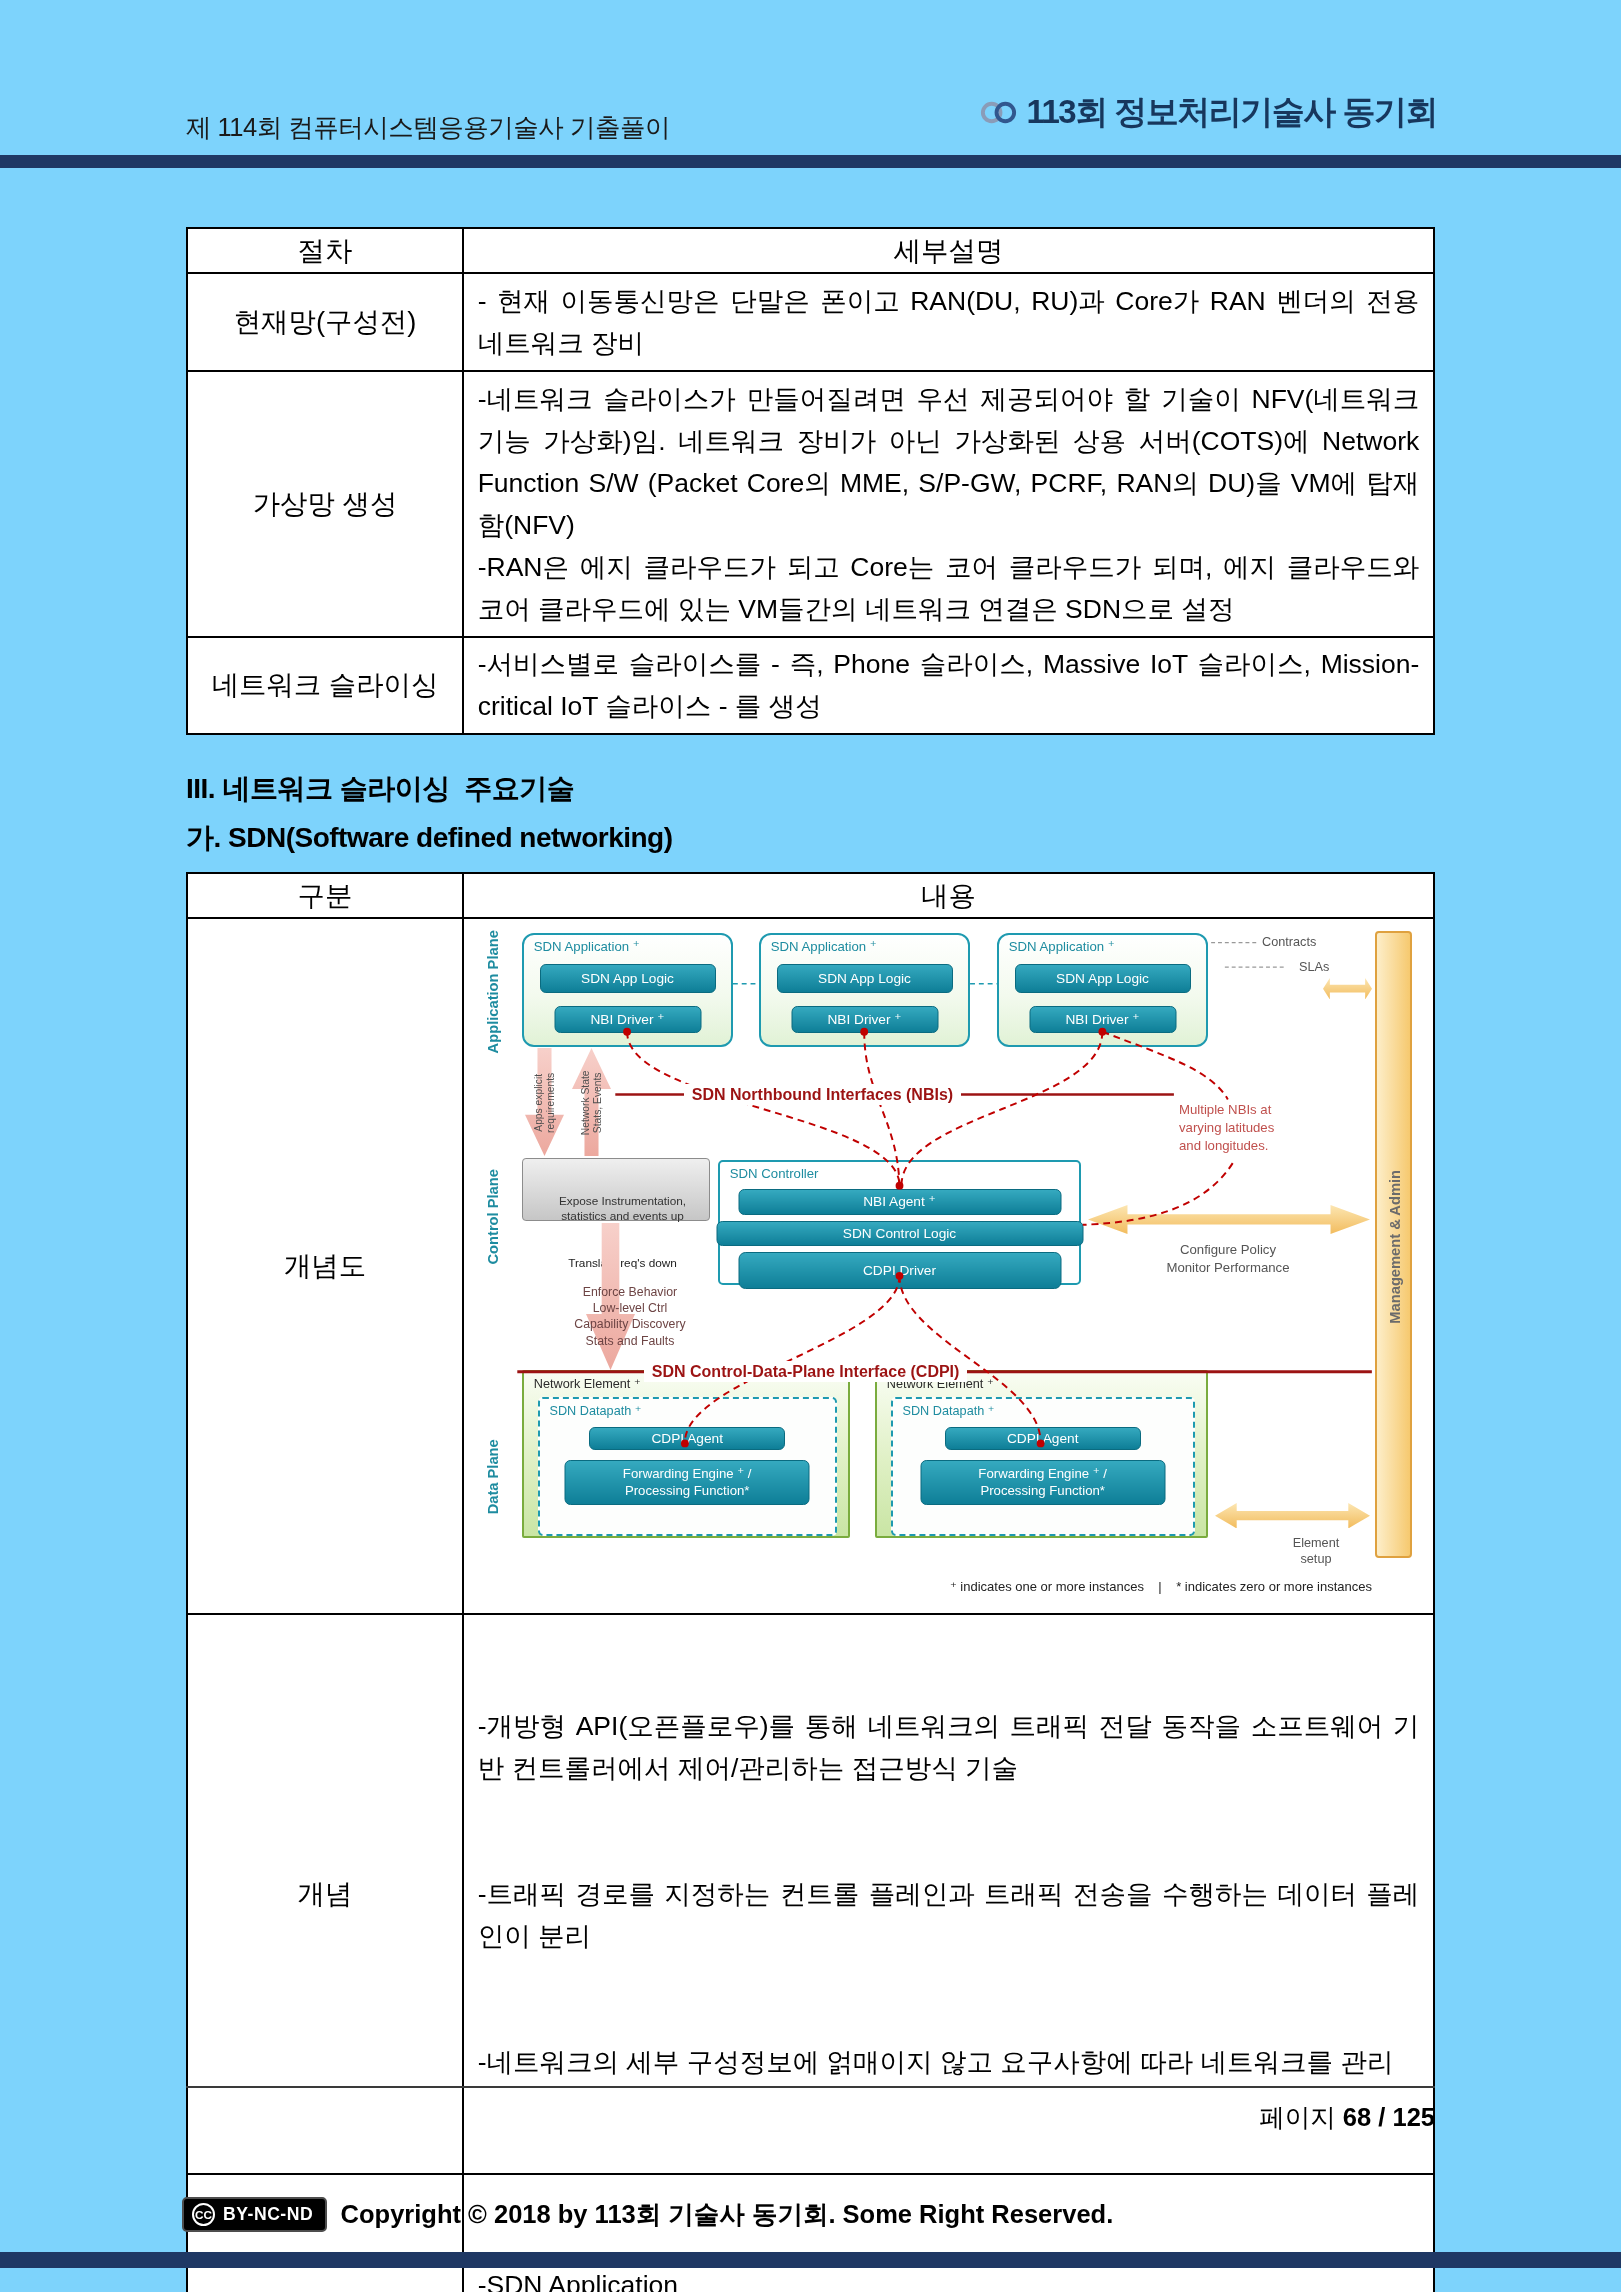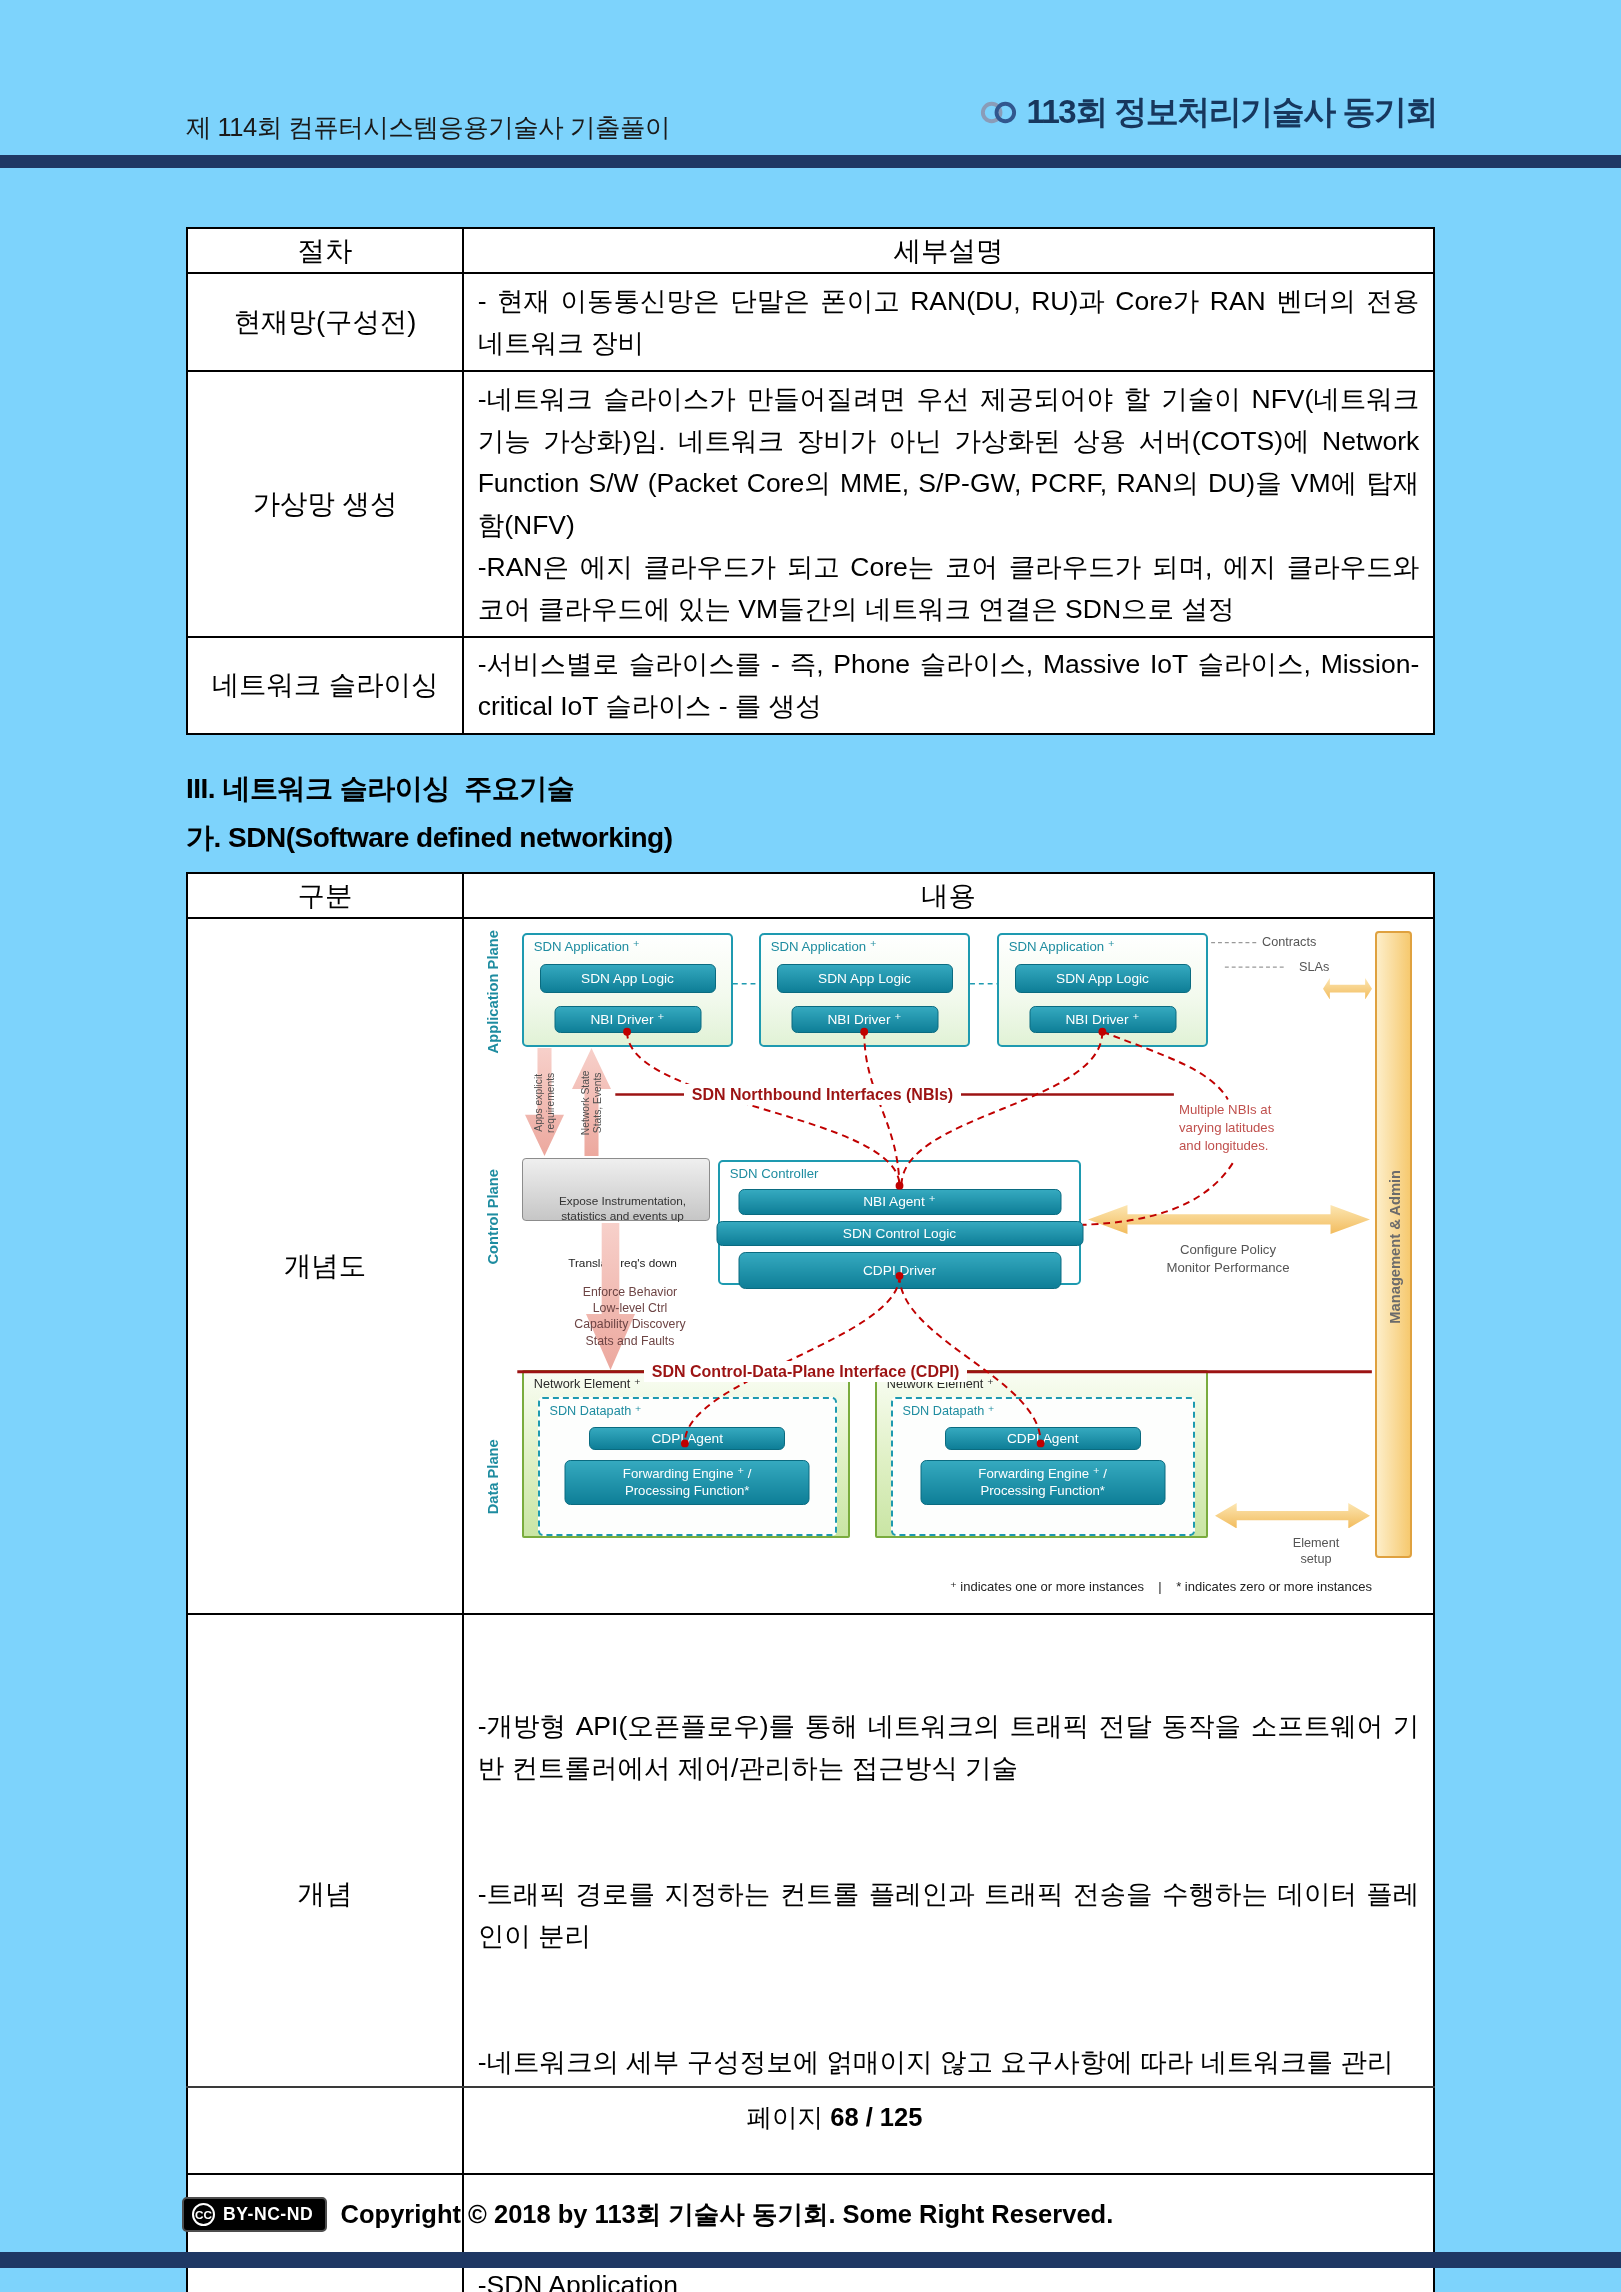--- a/index.html
+++ b/index.html
@@ -24,35 +24,35 @@
   td.desc { font-size:26.5px; line-height:42px; text-align:justify; padding:5.9px 13.7px; vertical-align:middle; white-space:pre-wrap; }
   td.desc .para { text-align:justify; white-space:pre-wrap; }
   td.desc .compline { text-align:left; }
   .dgcell { padding:3.9px 5.9px; vertical-align:top; }
 
   
   .h3 { position:absolute; left:186px; font-size:28px; font-weight:bold; white-space:pre-wrap; letter-spacing:-0.5px; }
   .h3a { top:770px; } .h3b { top:819px; }
 
   
-  .footer { position:absolute; left:186px; top:2086px; width:1249px; border-top:2px solid #3a3a3a; text-align:center; padding-top:11.8px; font-size:25.5px;padding-left:48px; }
+  .footer { position:absolute; left:186px; top:2086px; width:1249px; border-top:2px solid #3a3a3a; text-align:right; padding-top:11.8px; font-size:25.5px;padding-left:48px; }
   .footer b { font-weight:bold; }
   .copyright { position:absolute; left:182px; top:2197px; display:flex; align-items:center; gap:13.7px; }
   .cc-badge { display:inline-flex; align-items:center; gap:7.8px; background:#000; color:#fff; border:2px solid #4d4d4d; border-radius:4.9px; padding:3.9px 11.8px 3.9px 7.8px; }
   .cc-circle { display:inline-flex; align-items:center; justify-content:center; width:23.5px; height:23.5px; border:2px solid #fff; border-radius:50%; font-size:11.8px; font-weight:bold; }
   .cc-text { font-size:17.6px; font-weight:bold; letter-spacing:0.5px; }
   .copy-text { font-size:25.5px; font-weight:bold; }
   .bottom-bar { position:absolute; left:0; top:2252px; width:1621px; height:15.7px; background:#1F3864; }
 
   
   .dg { position:relative; width:941px; height:686px; margin:0 auto; font-family:"Liberation Sans","DejaVu Sans",sans-serif; }
   .dg .vlabel { position:absolute; width:157px; height:17.6px; line-height:17.6px; text-align:center; color:#1E8CA0; font-size:14.7px; font-weight:bold; white-space:nowrap; transform:rotate(-90deg); }
   .vl-app { left:-63px; top:60px; } .vl-ctrl { left:-63px; top:285px; } .vl-data { left:-63px; top:545px; }
 
-  .appbox { position:absolute; top:9.8px; width:211px; height:114px; border:2px solid #1E9AB0; border-radius:5px;
+  .appbox { position:absolute; top:9.8px; width:211px; height:114px; border:2px solid #1E9AB0; border-radius:12px;
             background:linear-gradient(180deg,#ffffff 0%,#f3faee 55%,#e1f2d6 100%); }
   .a1 { left:44px; } .a2 { left:281px; } .a3 { left:519px; }
   .btitle { color:#1E8CA0; font-size:13.2px; padding:3.9px 0 0 9.8px; white-space:nowrap; }
   .tealbar { position:absolute; left:50%; transform:translateX(-50%); background:linear-gradient(180deg,#35A9BF 0%,#0E7E97 100%);
              border:1px solid #0A6B80; border-radius:5.9px; color:#fff; font-size:13.7px; display:flex; align-items:center;
              justify-content:center; text-align:center; white-space:pre-wrap; line-height:1.25; }
   .appbox .logic { top:29px; width:176px; height:29px; }
   .appbox .driver { top:71px; width:147px; height:27.4px; }
 
   .contracts-text, .slas-text { position:absolute; font-size:12.7px; color:#555; }

